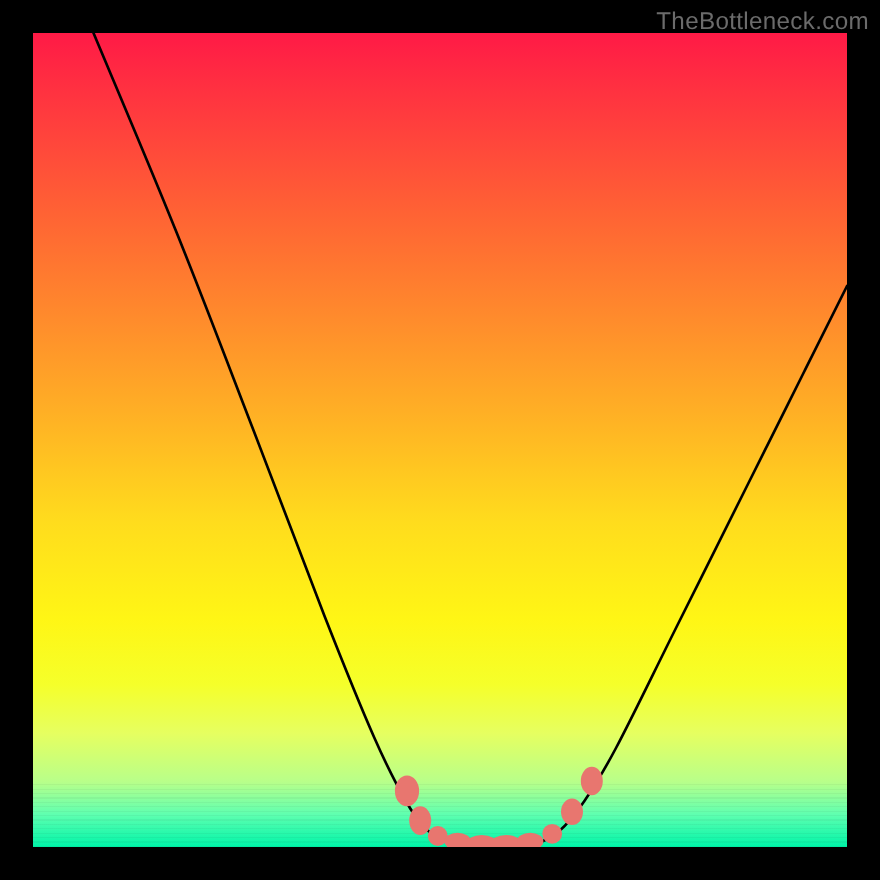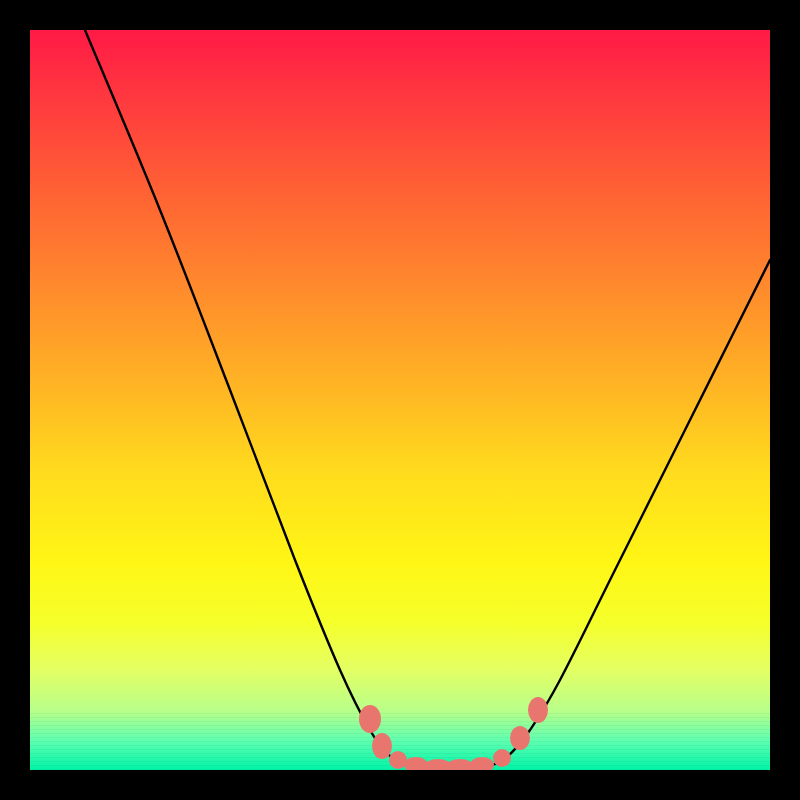--- a/index.html
+++ b/index.html
@@ -90,13 +90,14 @@
           <ellipse cx="386" cy="735" rx="12" ry="8" fill="#e8766f"></ellipse>
           <ellipse cx="408" cy="737" rx="14" ry="8" fill="#e8766f"></ellipse>
           <ellipse cx="430" cy="737" rx="14" ry="8" fill="#e8766f"></ellipse>
           <ellipse cx="452" cy="735" rx="12" ry="8" fill="#e8766f"></ellipse>
           <ellipse cx="472" cy="728" rx="9" ry="9" fill="#e8766f"></ellipse>
           <ellipse cx="490" cy="708" rx="10" ry="12" fill="#e8766f"></ellipse>
           <ellipse cx="508" cy="680" rx="10" ry="13" fill="#e8766f"></ellipse>
         </g>
     </svg>
   </div>
+  <div class="watermark">TheBottleneck.com</div>
 </div>
 
 </body></html>

